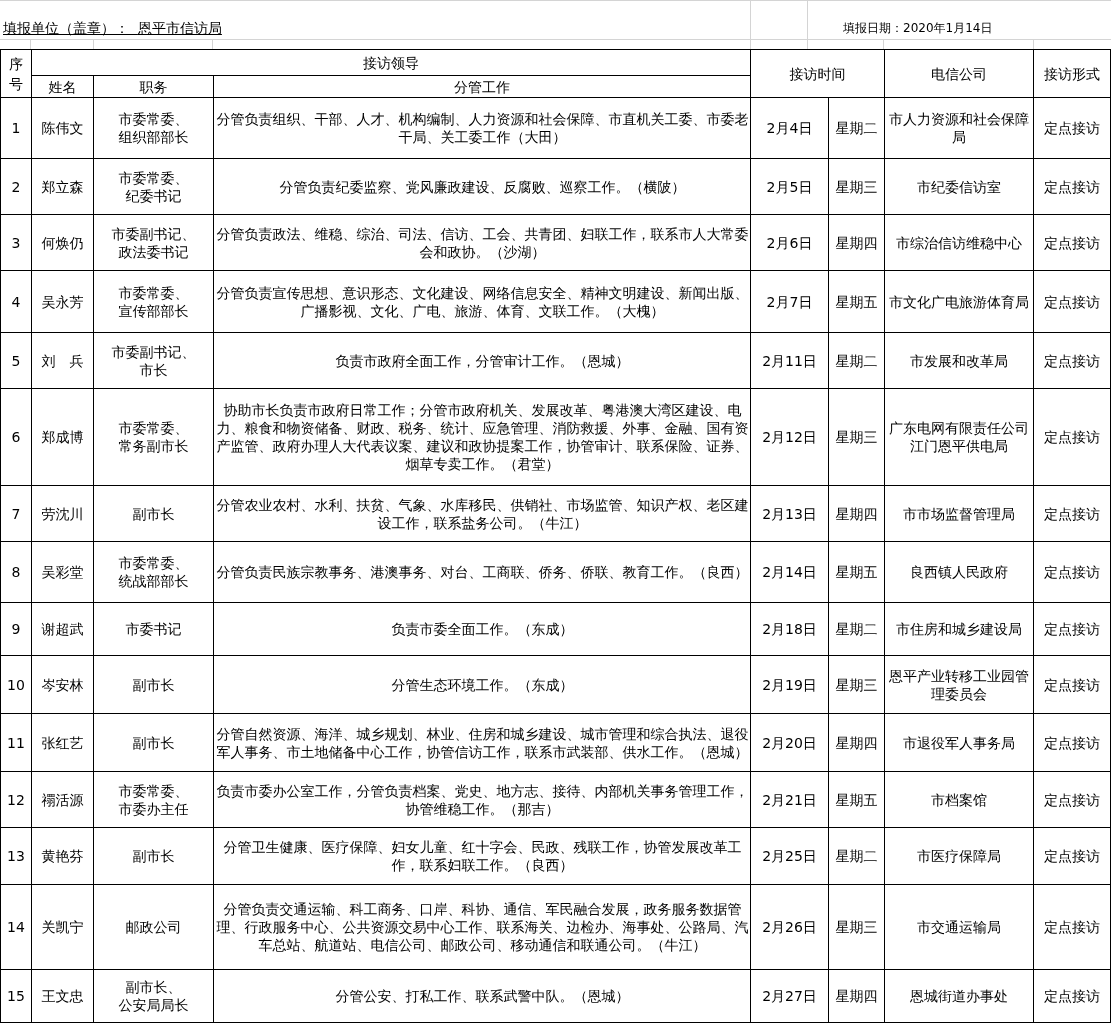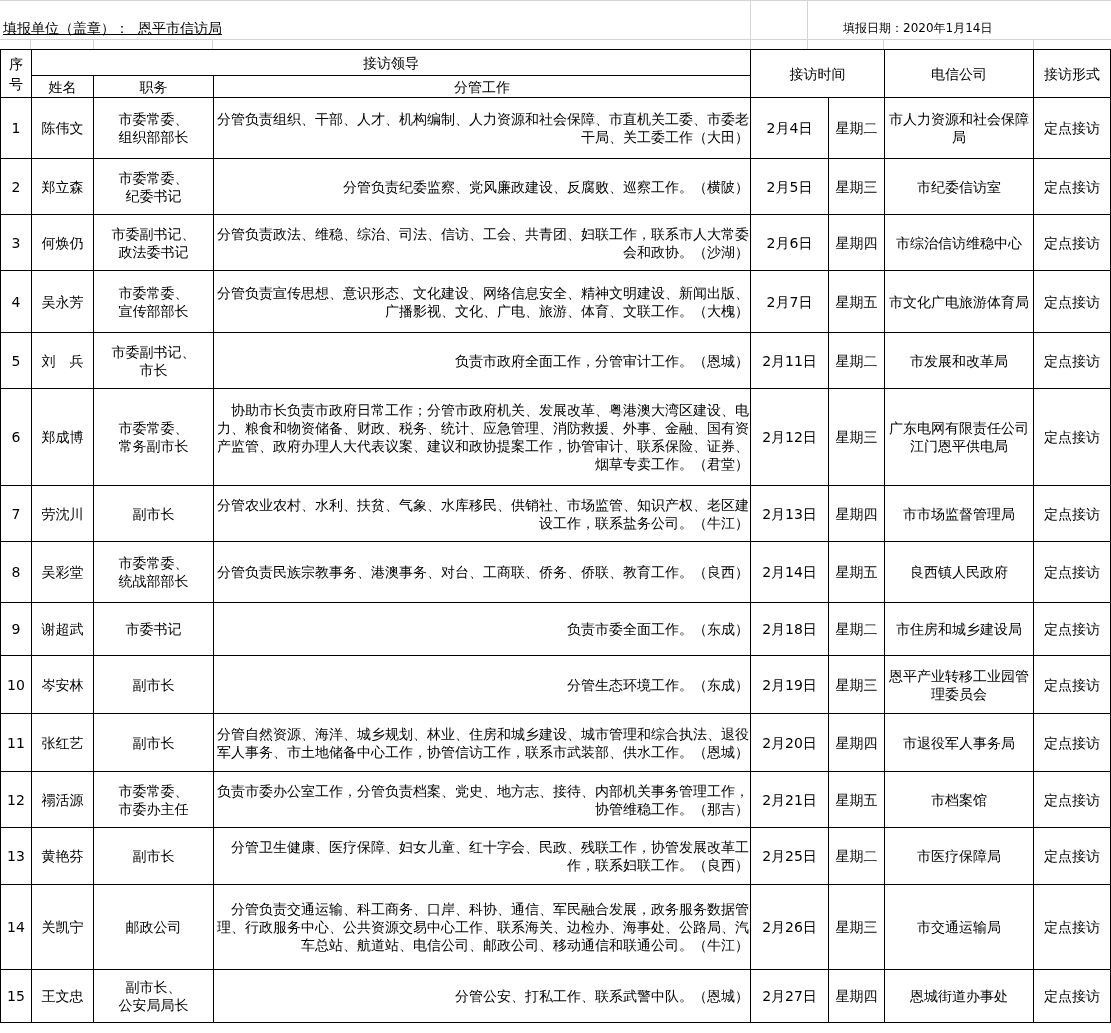--- a/index.html
+++ b/index.html
@@ -5,21 +5,21 @@
   html, body { margin:0; padding:0; background:#ffffff; }
   body { width:1111px; height:1033px; position:relative; overflow:hidden;
          font-family:"DejaVu Sans", "Liberation Sans", sans-serif; color:#000; font-size:14px; }
   .sheet-top { position:absolute; left:0; top:0; width:1111px; height:49px; }
   .gridline-h { position:absolute; left:0; height:1px; background:#d4d4d4; }
   .gridline-v { position:absolute; width:1px; background:#d4d4d4; }
   .fill-unit { position:absolute; left:3px; top:20px; font-size:14px; white-space:pre;text-decoration:underline; }
   .fill-date { position:absolute; left:843px; top:20px; font-size:12px; white-space:pre; }
   table.grid { position:absolute; left:0; top:49px; border-collapse:collapse; table-layout:fixed; width:1110px; }
   table.grid td, table.grid th { border:1.5px solid #000; padding:0 2px; font-weight:normal; font-size:14px; line-height:18px; text-align:center; vertical-align:middle; overflow:hidden; }
-  table.grid td.duty { text-align:right; padding-left:2px; padding-right:1px; }
+  table.grid td.duty { text-align:center; padding-left:2px; padding-right:1px; }
   .h1 { height:26px; }
   .h2 { height:22px; }
 </style>
 </head>
 <body>
 
 <div class="sheet-top">
   <div class="gridline-h" style="top:0;width:1111px;"></div>
   <div class="gridline-h" style="top:39px;width:1111px;"></div>
   <div class="gridline-v" style="left:750px;top:0;height:49px;"></div>

